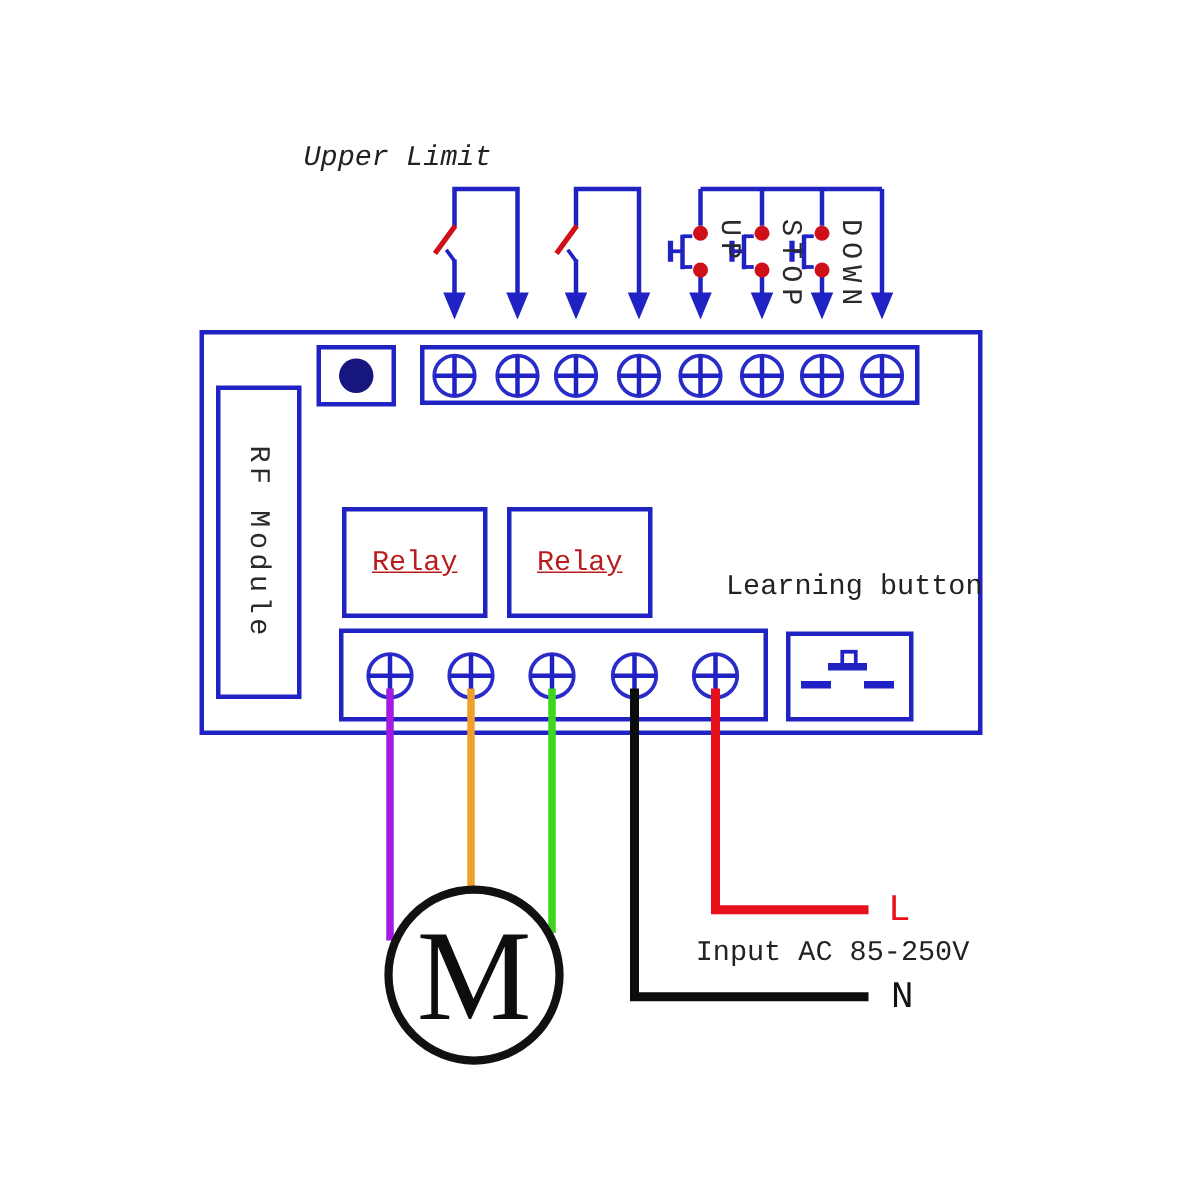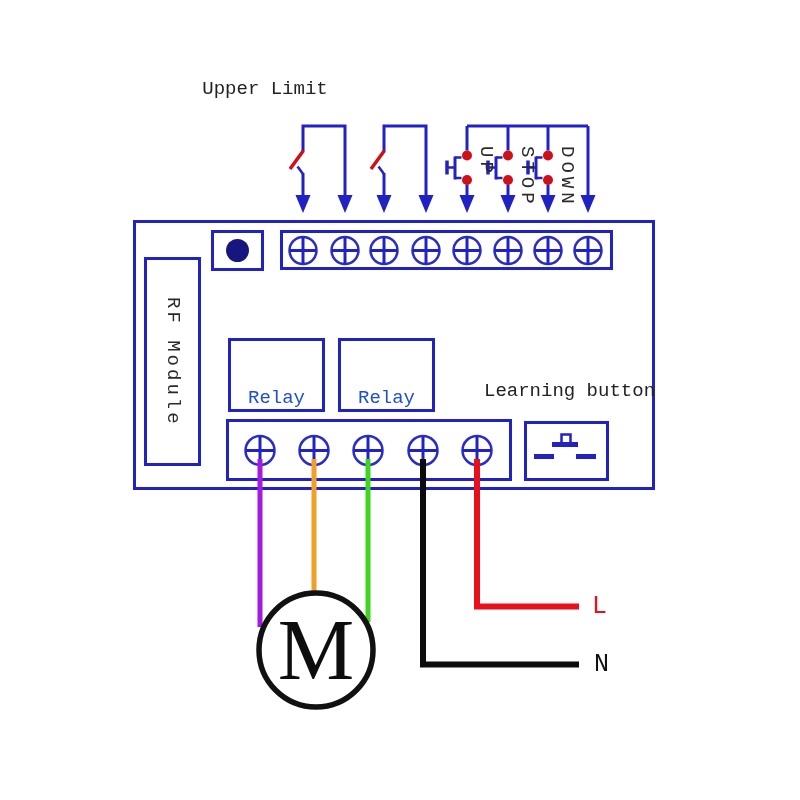--- a/index.html
+++ b/index.html
@@ -13,21 +13,21 @@
     font-family:"Liberation Mono","DejaVu Sans Mono",monospace;
   }
   .lbl.center{text-align:center;}
   .vtext{
     position:absolute;color:#2a2a2a;font-size:19px;
     writing-mode:vertical-rl;text-orientation:mixed;letter-spacing:3px;white-space:nowrap;
     font-family:"Liberation Mono","DejaVu Sans Mono",monospace;
   }
   .bluebox{position:absolute;border:3px solid #2022c4;background:transparent;box-sizing:border-box;}
   .rf-box{display:flex;align-items:center;justify-content:center;}
-  .relay-box{display:flex;align-items:flex-end;justify-content:center;color:#1d4ed8;font-size:19px;}
+  .relay-box{display:flex;align-items:center;justify-content:center;color:#b91c1c;font-size:19px;text-decoration:underline;}
   .led-box{display:flex;align-items:center;justify-content:center;}
   .led-dot{width:23px;height:23px;border-radius:50%;background:#16167e;}
   .motor-m{
     position:absolute;left:266px;top:601px;width:100px;height:98px;
     display:flex;align-items:center;justify-content:center;
     font-family:"Liberation Serif","DejaVu Serif",serif;font-size:86px;color:#0d0d0d;
   }
   .l-label{position:absolute;left:592px;top:592px;font-size:25px;color:#e8101c;}
   .n-label{position:absolute;left:594px;top:650px;font-size:25px;color:#111;}
   .input-label{position:absolute;left:445px;top:624px;width:220px;text-align:center;font-size:19px;color:#222;}
@@ -155,21 +155,21 @@
     </g>
 
     <g stroke="#2022c4" fill="none">
       <rect x="561.5" y="434.5" width="9" height="9" stroke-width="2.5" fill="#fff"></rect>
       <line x1="552" y1="444.5" x2="578" y2="444.5" stroke-width="5"></line>
       <line x1="534" y1="456.5" x2="554" y2="456.5" stroke-width="5"></line>
       <line x1="576" y1="456.5" x2="596" y2="456.5" stroke-width="5"></line>
     </g>
   </svg>
 
-  <div class="lbl center" style="left:195px;top:78px;width:140px;">Upper Limit</div>
+  <div class="lbl center" style="left:195px;top:94px;width:140px;font-style:italic;">Upper Limit</div>
 
   <div class="vtext" style="left:475px;top:146px;letter-spacing:4px;">UP</div>
   <div class="vtext" style="left:516px;top:146px;letter-spacing:4px;">STOP</div>
   <div class="vtext" style="left:556px;top:146px;letter-spacing:4px;">DOWN</div>
 
   <div class="bluebox" style="left:133px;top:220px;width:522px;height:270px;"></div>
 
   <div class="bluebox rf-box" style="left:144px;top:257px;width:57px;height:209px;">
     <span class="vtext" style="position:static;">RF Module</span>
   </div>
@@ -197,15 +197,16 @@
     <line x1="314" y1="459" x2="314" y2="594" stroke="#f0a028" stroke-width="5"></line>
     <line x1="368" y1="459" x2="368" y2="622" stroke="#3fd61e" stroke-width="5"></line>
     <polyline points="423,459 423,664.5 579,664.5" fill="none" stroke="#0c0c0c" stroke-width="6"></polyline>
     <polyline points="477,459 477,606.5 579,606.5" fill="none" stroke="#e8101c" stroke-width="6"></polyline>
     <circle cx="316" cy="650" r="57" fill="#ffffff" stroke="#111111" stroke-width="5.5"></circle>
   </svg>
 
   <div class="motor-m">M</div>
 
   <div class="l-label">L</div>
+  <div class="input-label">Input AC 85-250V</div>
   <div class="n-label">N</div>
 
 </div>
 
 </body></html>

